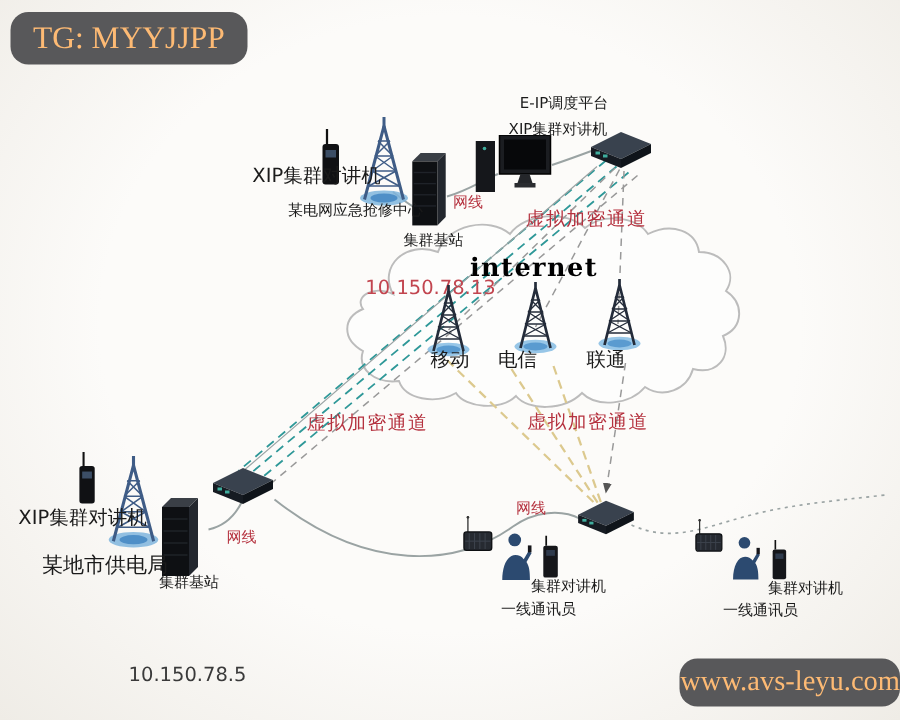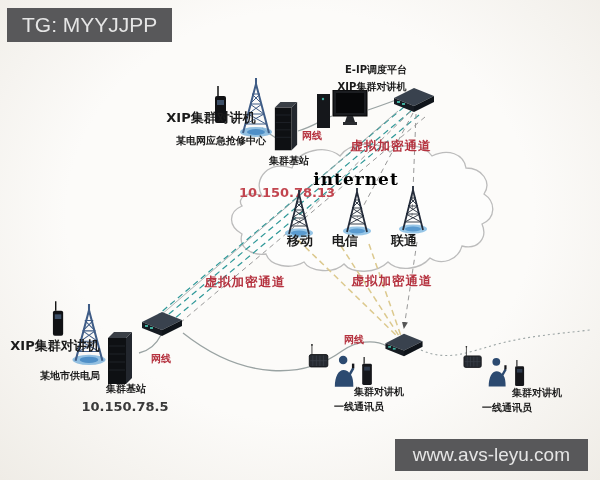--- a/index.html
+++ b/index.html
@@ -8,40 +8,40 @@
   }
   html,body{margin:0;padding:0;}
   body{font-family:"DejaVu Sans",sans-serif;}
   #canvas{
     position:relative;width:600px;height:480px;overflow:hidden;
     background:radial-gradient(ellipse at 50% 45%, #fcfbf9 55%, #efece6 100%);
   }
   svg.underlay{position:absolute;left:0;top:0;}
   .icon{position:absolute;}
   .lbl{
-    position:absolute;font-weight:bold;font-size:10px;color:var(--ink);
+    position:absolute;font-weight:normal;font-size:10px;color:var(--ink);
     white-space:nowrap;transform:translateX(-50%);line-height:1.1;
   }
   .lbl.sm{font-size:13px;}
   .lbl.left-anchor{transform:none;}
   .red{color:var(--red);}
   .ip-red{color:#c2454f;}
-  .ip-dark{color:#3a3a3a;}
+  .ip-dark{color:#3a3a3a;margin-top:44px;}
   .tunnel{font-size:12.5px;letter-spacing:1px;text-align:center;}
   .internet{
     font-family:"DejaVu Serif",serif;font-size:17px;font-weight:bold;
     letter-spacing:1px;color:#000;text-align:right;
   }
   .badge{
-    position:absolute;background:#58585a;color:#e5e5e5;
-    font-family:Liberation Sans, sans-serif;
-    padding:5px 15px;white-space:nowrap;
+    position:absolute;background:#58585a;color:#fdba74;
+    font-family:Liberation Serif, serif;
+    padding:5px 15px;white-space:nowrap;border-radius:12px;
   }
   .badge.tl{left:7px;top:8px;font-size:21px;}
-  .badge.br{right:12px;top:439px;font-size:19px;padding:5px 18px;margin-left:43px;}
+  .badge.br{right:0;top:439px;font-size:19px;padding:5px 0;margin-left:43px;}
 </style>
 </head>
 <body>
 
 <div id="canvas">
 
   <svg class="underlay" width="600" height="480" viewBox="0 0 600 480">
     <defs>
       <marker id="arr" markerWidth="8" markerHeight="8" refX="6" refY="3" orient="auto">
         <path d="M0 0 L7 3 L0 6 Z" fill="#555"></path>
@@ -130,21 +130,21 @@
 
   <svg class="icon" style="left:392px;top:86px" width="44" height="28" viewBox="0 0 44 28">
     <polygon points="2,12 22,2 42,10 22,20" fill="#39424e"></polygon>
     <polygon points="2,12 22,20 22,26 2,18" fill="#161b22"></polygon>
     <polygon points="22,20 42,10 42,16 22,26" fill="#0f141a"></polygon>
     <rect x="5" y="15" width="3" height="2" fill="#3fae9e"></rect>
     <rect x="10" y="17" width="3" height="2" fill="#3fae9e"></rect>
   </svg>
 
   <span class="lbl sm" style="left:211px;top:111px">XIP集群对讲机</span>
-  <span class="lbl" style="left:221px;top:135px">某电网应急抢修中心</span>
+  <span class="lbl" style="left:237px;top:135px">某电网应急抢修中心</span>
   <span class="lbl" style="left:289px;top:155px">集群基站</span>
   <span class="lbl sm ip-red" style="left:287px;top:186px">10.150.78.13</span>
   <span class="lbl left-anchor red" style="left:302px;top:130px">网线</span>
   <span class="lbl" style="left:376px;top:64px">E-IP调度平台</span>
   <span class="lbl" style="left:372px;top:81px">XIP集群对讲机</span>
   <span class="lbl red tunnel" style="left:391px;top:139px">虚拟加密通道</span>
 
   <span class="lbl internet" style="left:356px;top:170px">internet</span>
 
   <svg class="icon" style="left:284px;top:190px" width="30" height="48" viewBox="0 0 30 48">
@@ -224,21 +224,21 @@
 
   <svg class="icon" style="left:140px;top:310px" width="44" height="28" viewBox="0 0 44 28">
     <polygon points="2,12 22,2 42,10 22,20" fill="#39424e"></polygon>
     <polygon points="2,12 22,20 22,26 2,18" fill="#161b22"></polygon>
     <polygon points="22,20 42,10 42,16 22,26" fill="#0f141a"></polygon>
     <rect x="5" y="15" width="3" height="2" fill="#3fae9e"></rect>
     <rect x="10" y="17" width="3" height="2" fill="#3fae9e"></rect>
   </svg>
 
   <span class="lbl sm" style="left:55px;top:339px">XIP集群对讲机</span>
-  <span class="lbl" style="left:70px;top:370px;font-size:10px">某地市供电局</span>
+  <span class="lbl" style="left:70px;top:370px;font-size:14px">某地市供电局</span>
   <span class="lbl" style="left:126px;top:383px">集群基站</span>
   <span class="lbl sm ip-dark" style="left:125px;top:400px">10.150.78.5</span>
   <span class="lbl left-anchor red" style="left:151px;top:353px">网线</span>
 
   <span class="lbl left-anchor red" style="left:344px;top:334px">网线</span>
 
   <svg class="icon" style="left:308px;top:344px" width="22" height="30" viewBox="0 0 24 34">
     <line x1="4" y1="0" x2="4" y2="12" stroke="#333" stroke-width="1"></line>
     <circle cx="4" cy="1" r="1" fill="#333"></circle>
     <rect x="1" y="12" width="21" height="14" rx="2" fill="#262a31" stroke="#0d0f12"></rect>

